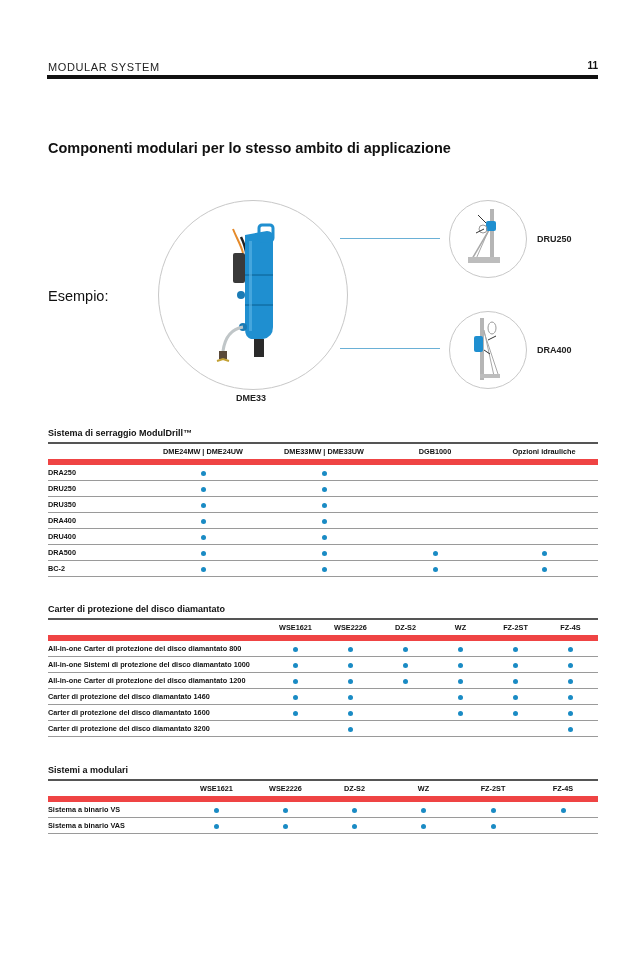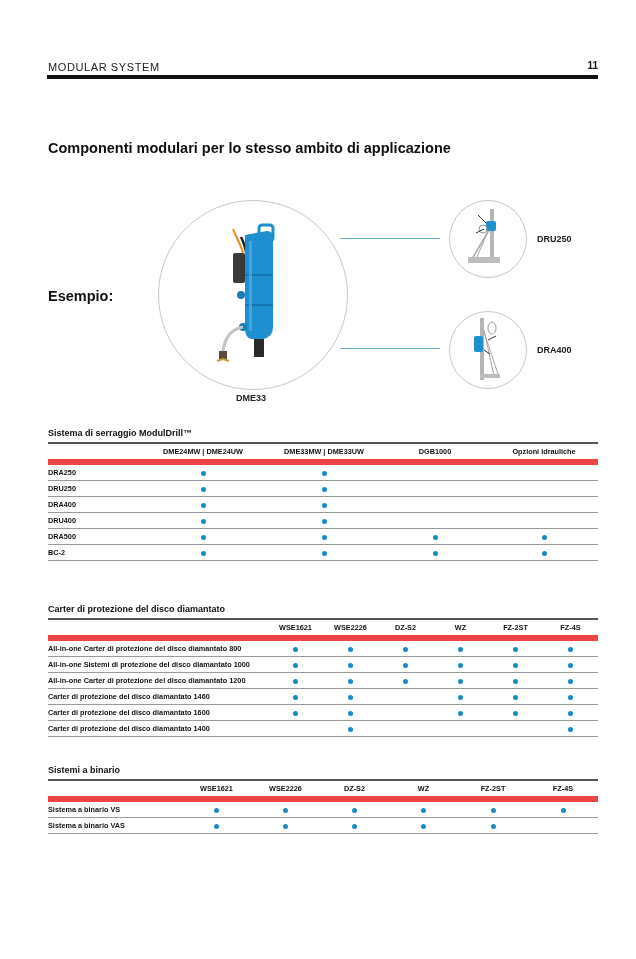--- a/index.html
+++ b/index.html
@@ -5,21 +5,21 @@
   html, body { margin: 0; padding: 0; background: #ffffff; }
   body { width: 636px; height: 959px; position: relative; overflow: hidden;
          font-family: "Liberation Sans", sans-serif; color: #111; }
   .abs { position: absolute; }
 
   .hdr-left { left: 48px; top: 61px; font-size: 11px; letter-spacing: 0.6px; color: #222; }
   .hdr-right { right: 38px; top: 60px; font-size: 10px; font-weight: bold; color: #111; }
   .hdr-rule { left: 47px; top: 75px; width: 551px; height: 4px; background: #111; }
 
   .main-title { left: 48px; top: 140px; font-size: 14.5px; font-weight: bold; color: #111; }
-  .example-label { left: 48px; top: 288px; font-size: 14.5px; font-weight: bold; color: #111; }
+  .example-label { left: 48px; top: 288px; font-size: 14.5px; font-weight: normal; color: #111; }
 
   .circle { border: 1px solid #c8c8c8; border-radius: 50%; background: #fff; }
   .big-circle { left: 158px; top: 200px; width: 188px; height: 188px; }
   .small-circle-1 { left: 449px; top: 200px; width: 76px; height: 76px; }
   .small-circle-2 { left: 449px; top: 311px; width: 76px; height: 76px; }
 
   .connector { height: 1px; background: #6ab0d6; }
   .conn-1 { left: 340px; top: 238px; width: 100px; }
   .conn-2 { left: 340px; top: 348px; width: 100px; }
 
@@ -139,20 +139,27 @@
         <td></td>
       </tr>
       <tr>
         <td class="rowlabel">DRU250</td>
         <td><span class="dot" style="background: rgb(26, 139, 196);"></span></td>
         <td><span class="dot" style="background: rgb(26, 139, 196);"></span></td>
         <td></td>
         <td></td>
       </tr>
       <tr>
+        <td class="rowlabel">DRU350</td>
+        <td><span class="dot" style="background: rgb(26, 139, 196);"></span></td>
+        <td><span class="dot" style="background: rgb(26, 139, 196);"></span></td>
+        <td></td>
+        <td></td>
+      </tr>
+      <tr>
         <td class="rowlabel">DRA400</td>
         <td><span class="dot" style="background: rgb(26, 139, 196);"></span></td>
         <td><span class="dot" style="background: rgb(26, 139, 196);"></span></td>
         <td></td>
         <td></td>
       </tr>
       <tr>
         <td class="rowlabel">DRU400</td>
         <td><span class="dot" style="background: rgb(26, 139, 196);"></span></td>
         <td><span class="dot" style="background: rgb(26, 139, 196);"></span></td>
@@ -238,32 +245,32 @@
       <tr>
         <td class="rowlabel">Carter di protezione del disco diamantato 1600</td>
         <td><span class="dot" style="background: rgb(26, 139, 196);"></span></td>
         <td><span class="dot" style="background: rgb(26, 139, 196);"></span></td>
         <td></td>
         <td><span class="dot" style="background: rgb(26, 139, 196);"></span></td>
         <td><span class="dot" style="background: rgb(26, 139, 196);"></span></td>
         <td><span class="dot" style="background: rgb(26, 139, 196);"></span></td>
       </tr>
       <tr>
-        <td class="rowlabel">Carter di protezione del disco diamantato 1400</td>
+        <td class="rowlabel">Carter di protezione del disco diamantato 3200</td>
         <td></td>
         <td><span class="dot" style="background: rgb(26, 139, 196);"></span></td>
         <td></td>
         <td></td>
         <td></td>
         <td><span class="dot" style="background: rgb(26, 139, 196);"></span></td>
       </tr>
     </tbody>
 </table>
 
-<div class="abs section-title sec3-title">Sistemi a binario</div>
+<div class="abs section-title sec3-title">Sistemi a modulari</div>
 <table class="spec t3">
   <colgroup>
       <col style="width:134px">
       <col style="width:69px">
       <col style="width:69px">
       <col style="width:69px">
       <col style="width:69px">
       <col style="width:70px">
       <col style="width:70px">
     </colgroup>

